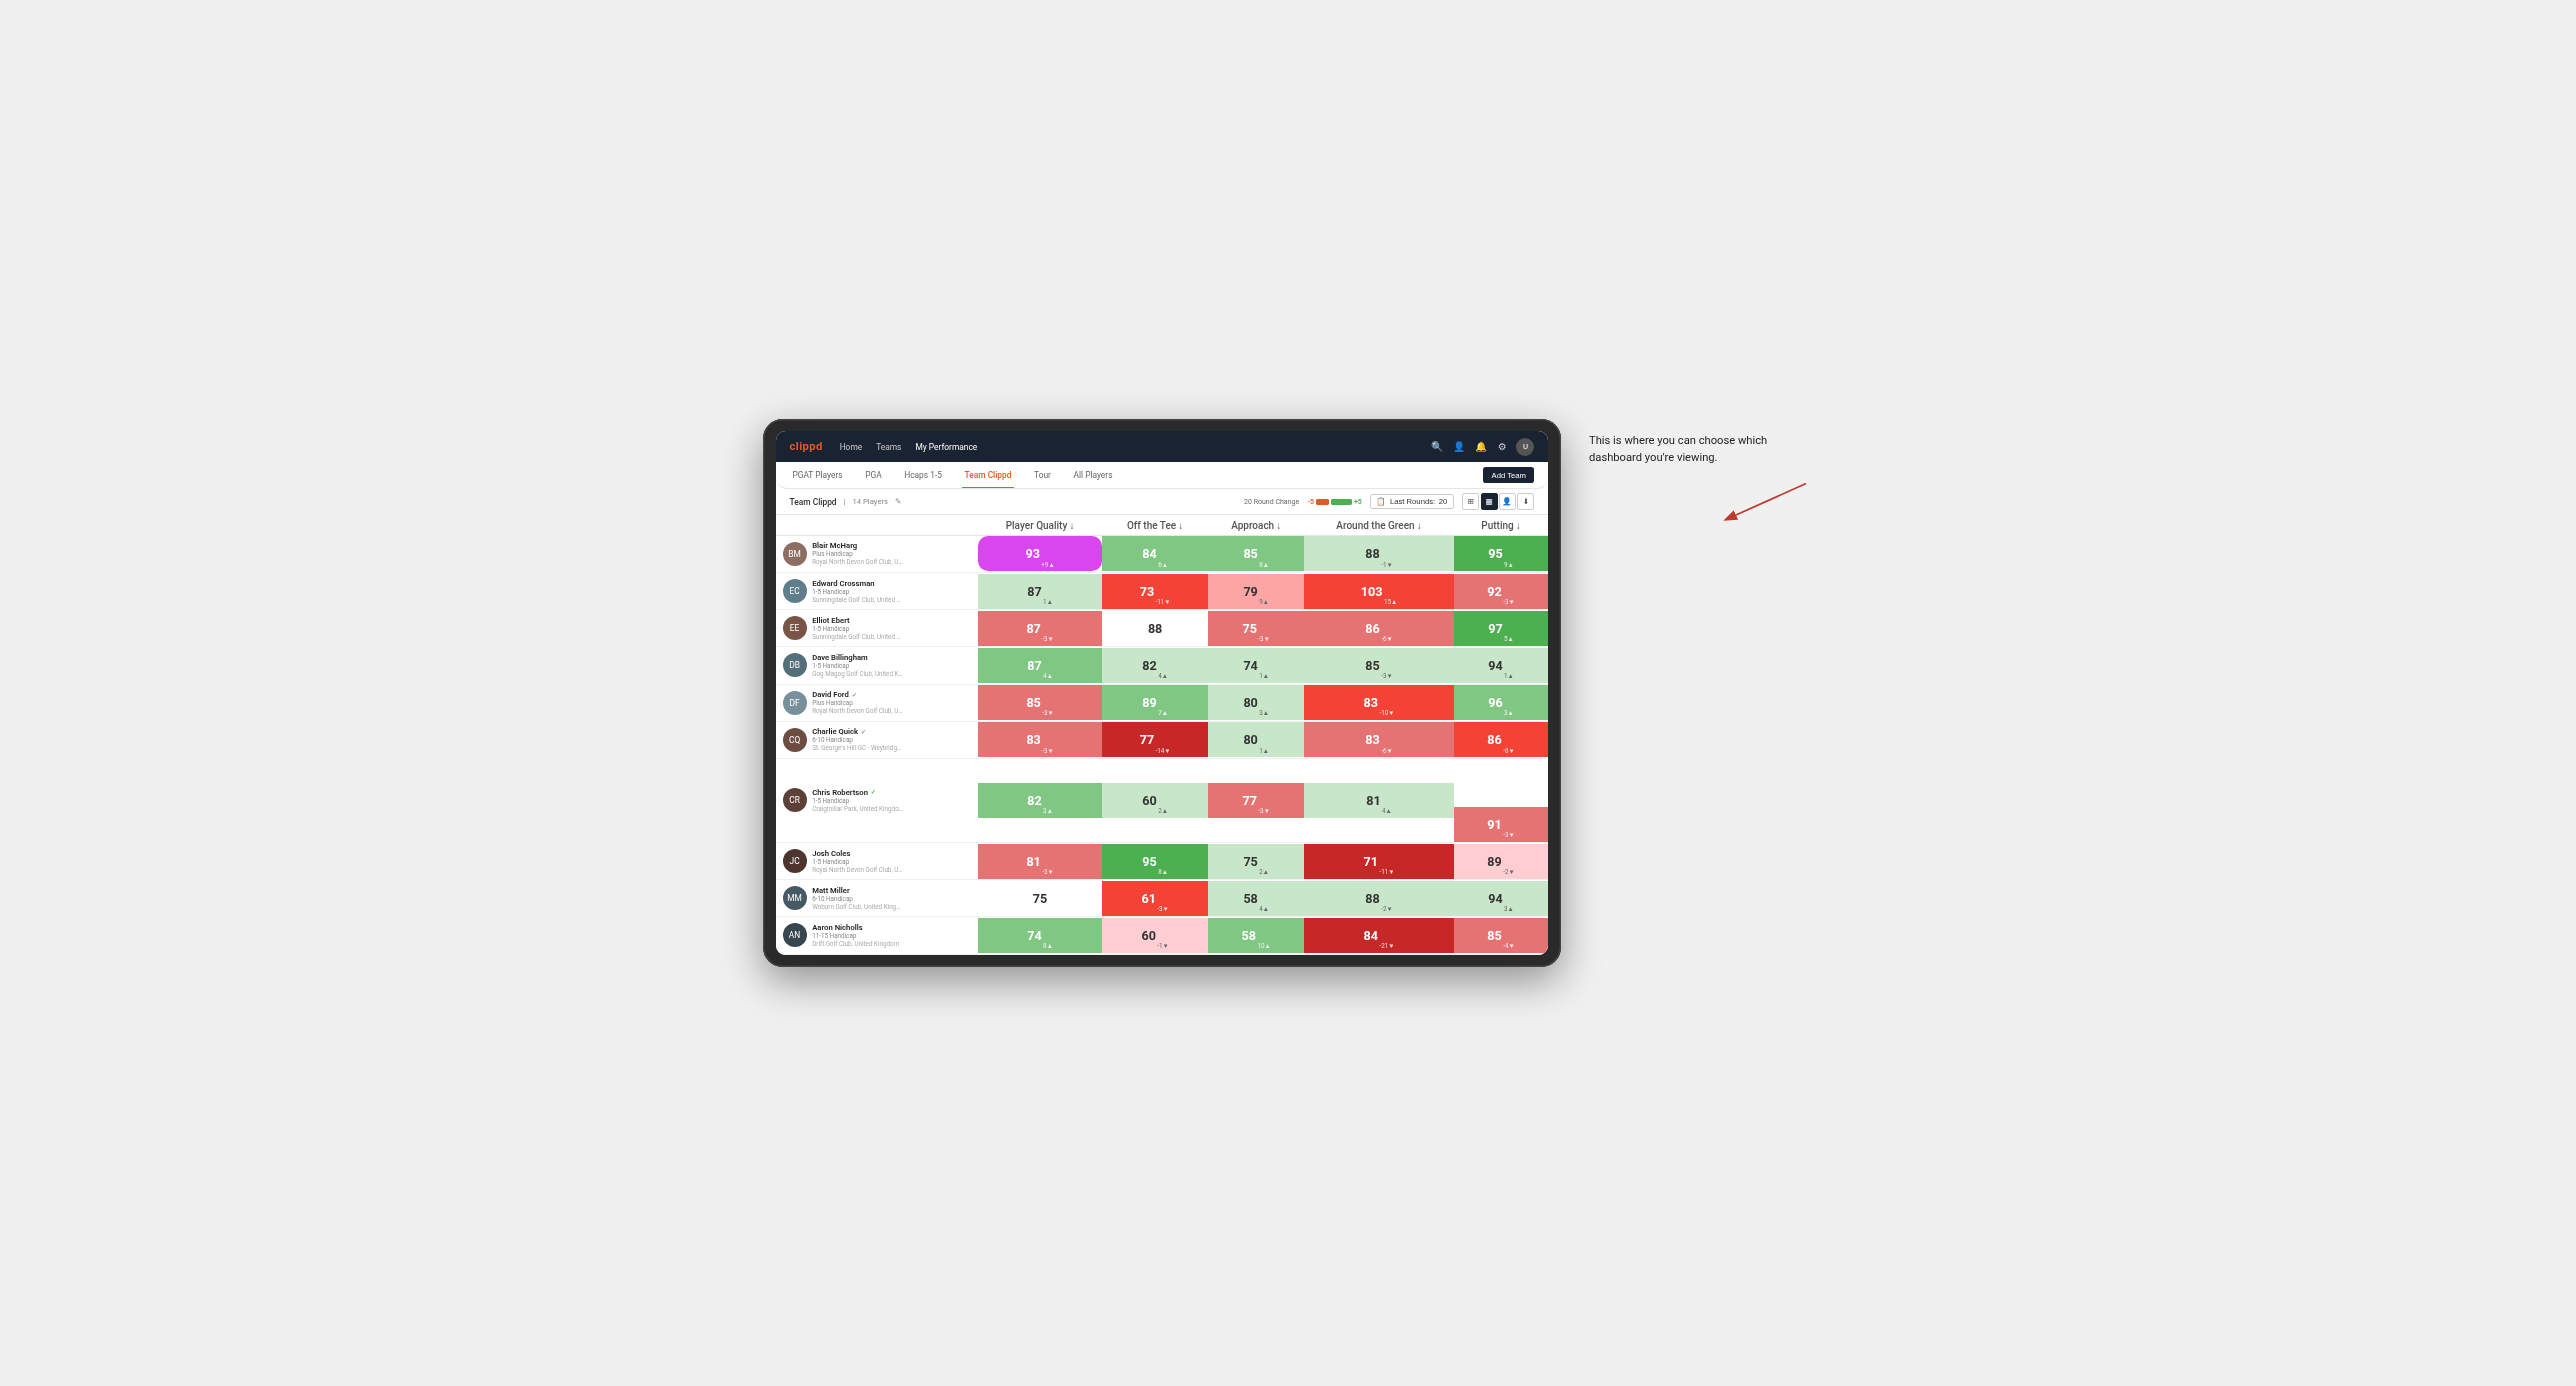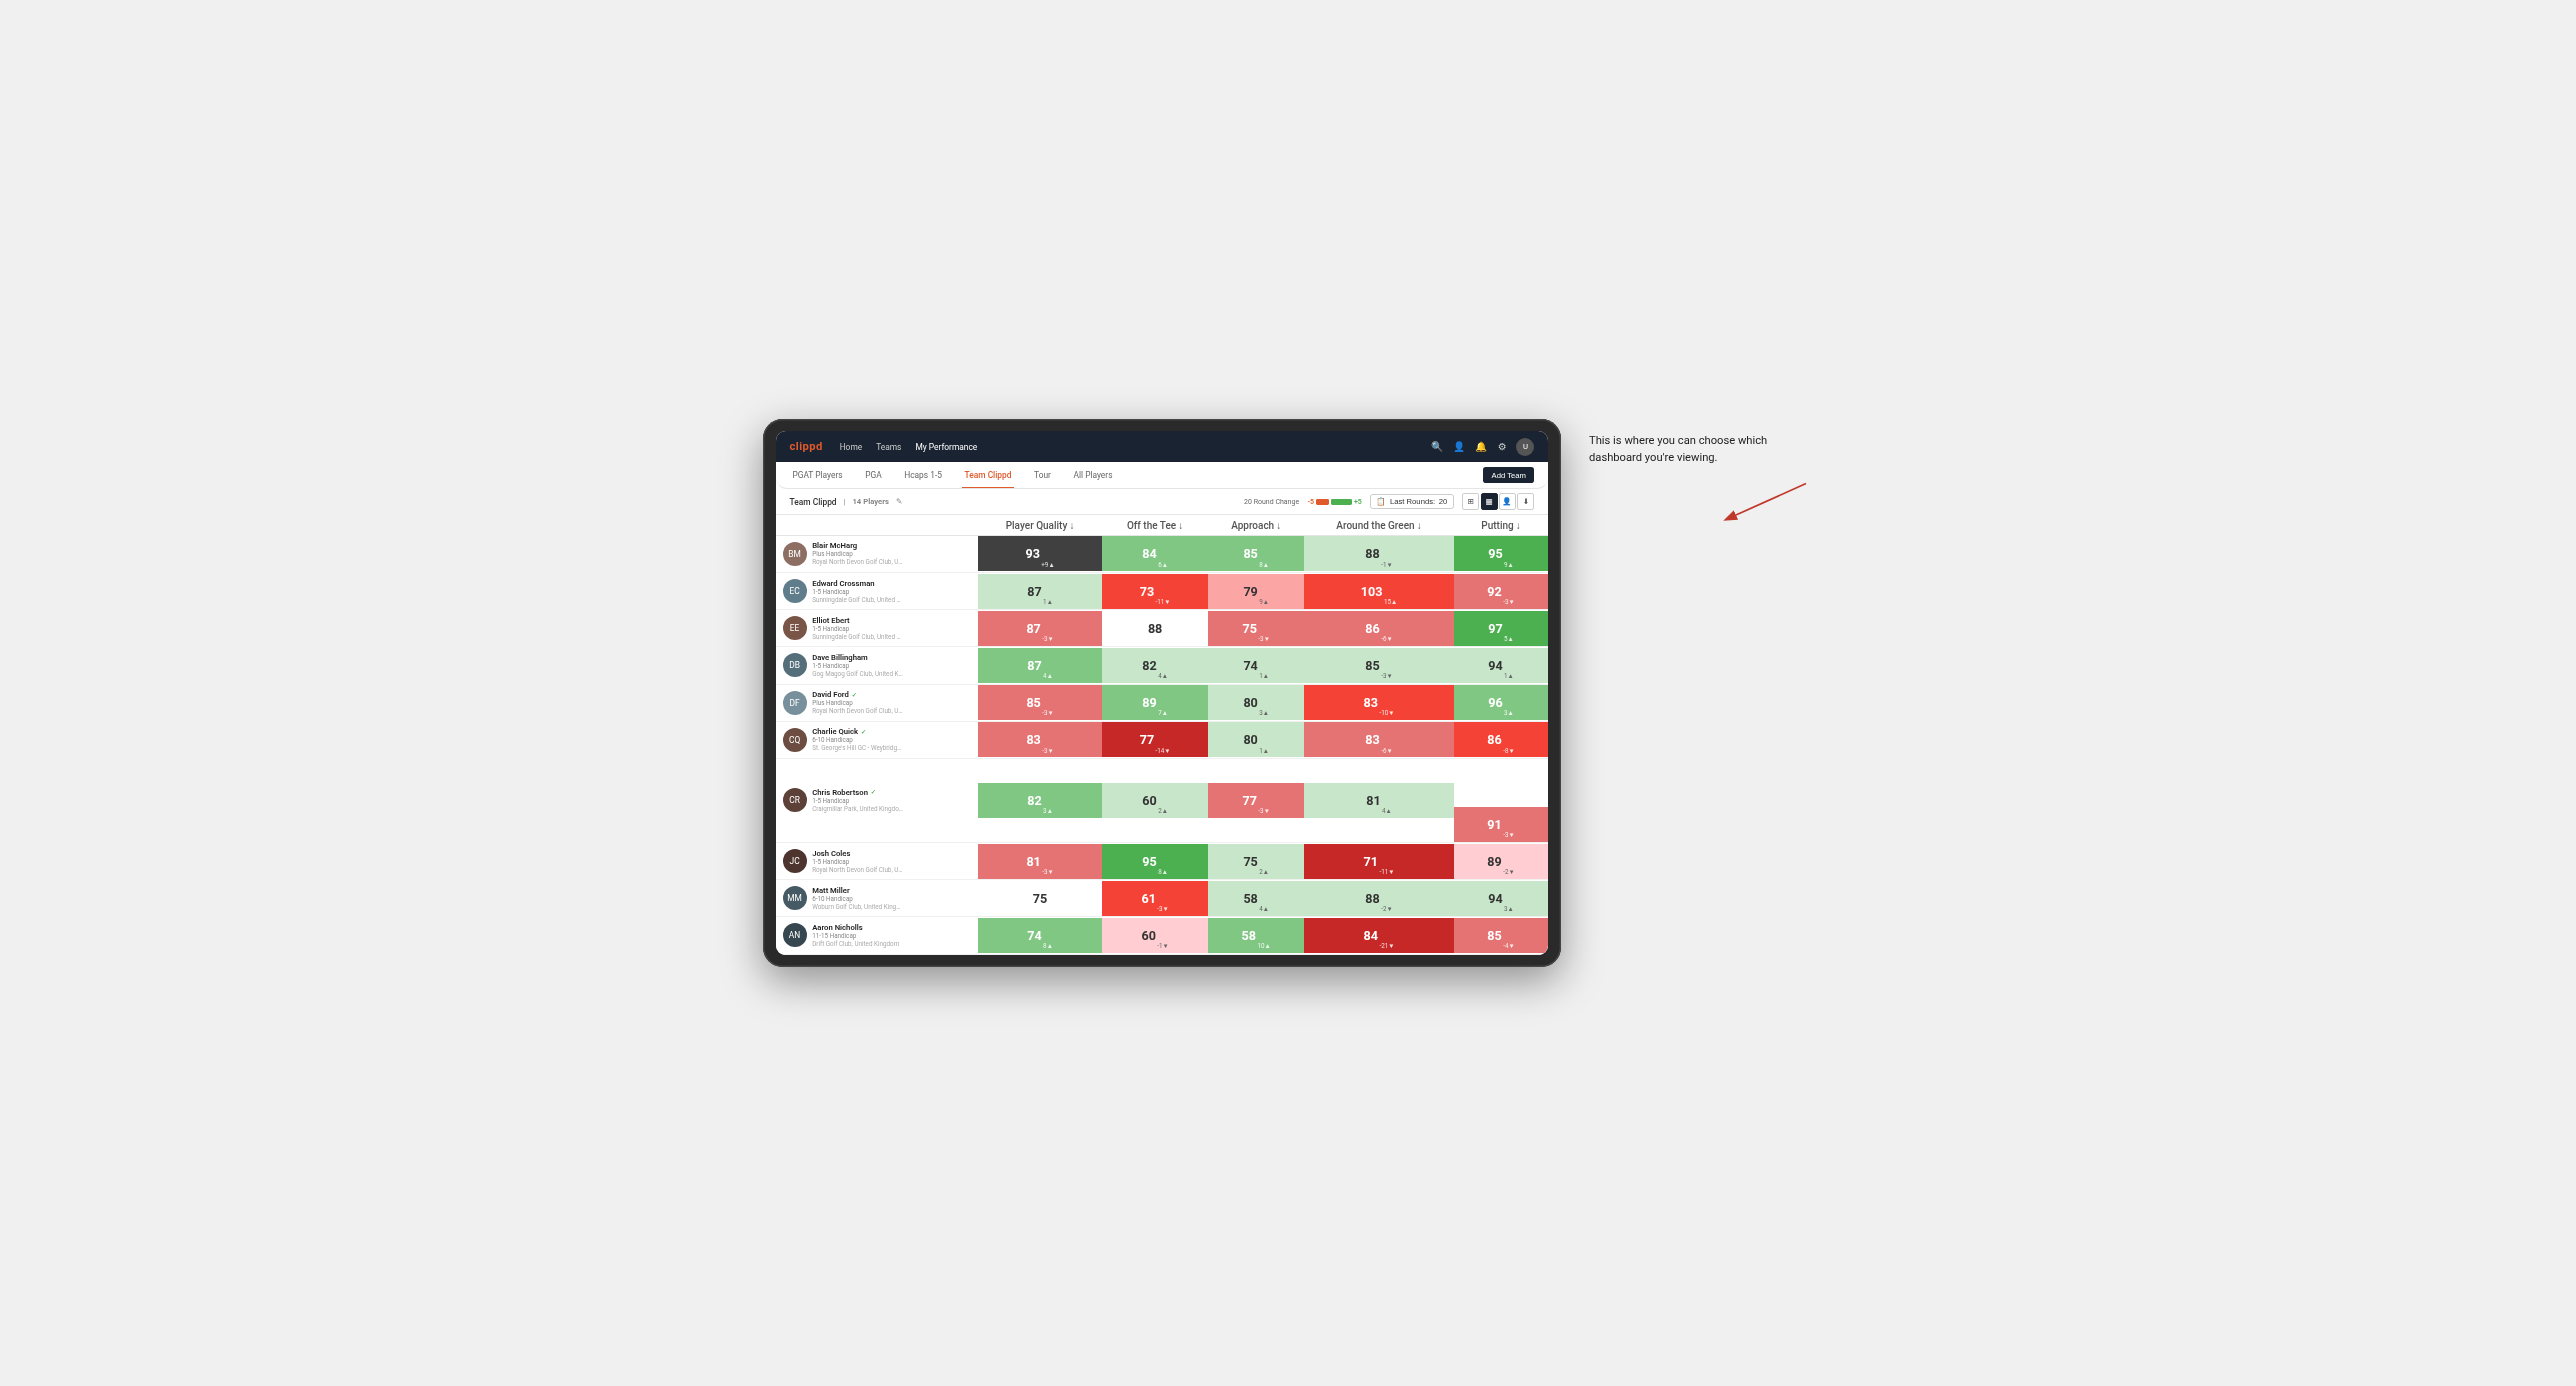--- a/index.html
+++ b/index.html
@@ -149,21 +149,20 @@
 
     .team-name {
       font-size: 8.4px;
       color: #333;
       font-weight: 500;
     }
 
     .team-count {
       font-size: 7.7px;
       color: #888;
-      font-weight: bold;
     }
 
     .edit-icon {
       color: #888;
       font-size: 7.7px;
       cursor: pointer;
     }
 
     .team-bar-right {
       margin-left: auto;
@@ -496,21 +495,21 @@
           <div class="player-name">
             Blair McHarg
             
           </div>
           <div class="player-hcap">Plus Handicap</div>
           <div class="player-club">Royal North Devon Golf Club, United Kingdom</div>
         </div>
       </div>
     </td>
                 <td class="metric-cell">
-        <div class="metric-box" style="background:#404040;color:#fff;">
+        <div class="metric-box" style="background:#d946ef;color:#fff;border-radius:10px;">
           <span>93</span>
           <span class="metric-change" style="color:rgba(255,255,255,0.85);">+9▲</span>
         </div>
       </td>
                 <td class="metric-cell">
         <div class="metric-box" style="background:#81c784;color:#fff;">
           <span>84</span>
           <span class="metric-change" style="color:rgba(255,255,255,0.85);">6▲</span>
         </div>
       </td>

